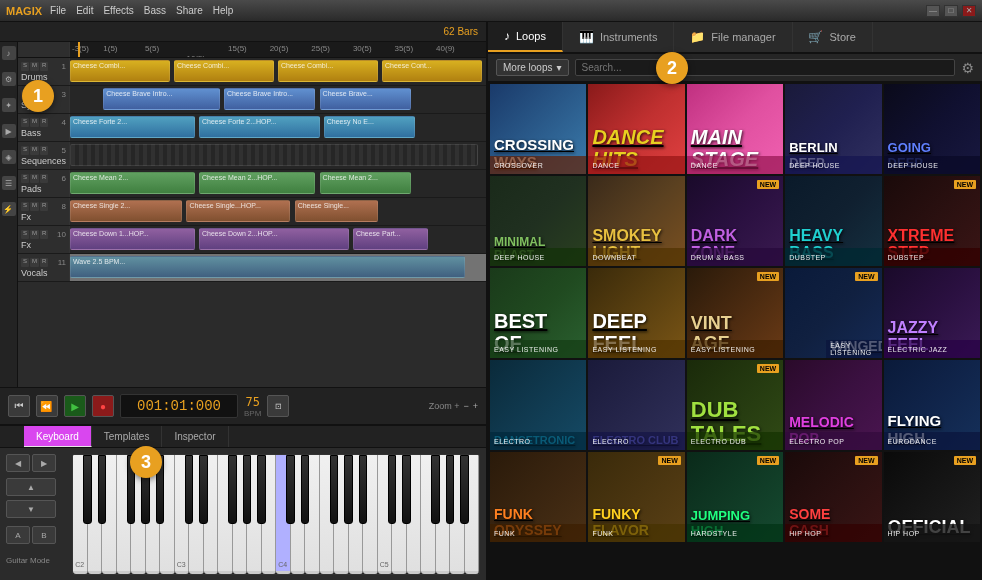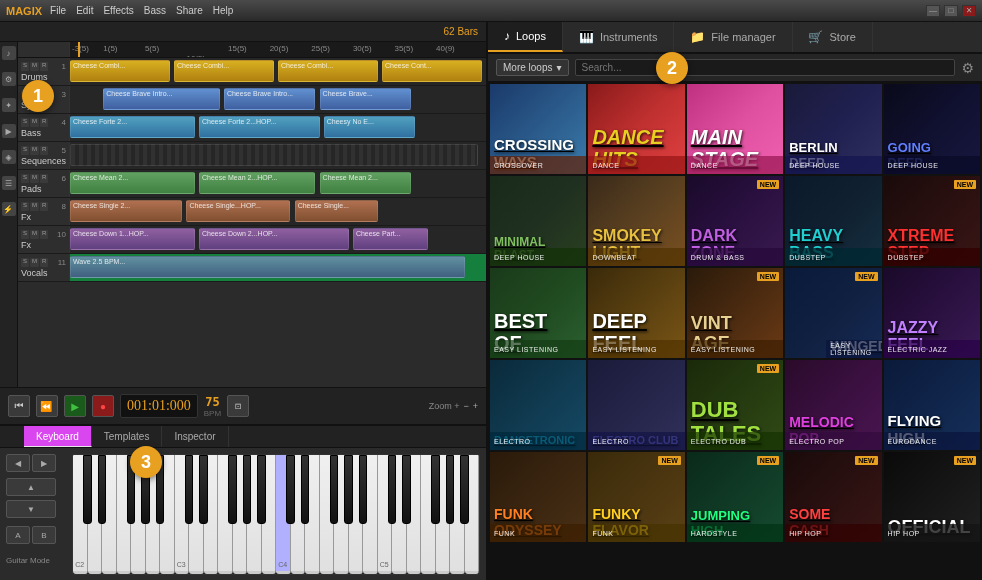--- a/index.html
+++ b/index.html
@@ -190,32 +190,32 @@
       align-items: center;
       justify-content: center;
       cursor: pointer;
       font-size: 10px;
       color: #ccc;
     }
     .transport-btn.record { background: #8b1a1a; color: #ff4444; }
     .time-display {
       background: #111;
       color: #e8a020;
-      font-family: Liberation Serif, serif;
+      font-family: Liberation Mono, monospace;
       font-size: 14px;
-      padding: 3px 6px;
+      padding: 3px 16px;
       border: 1px solid #333;
       border-radius: 2px;
     }
     .bpm-display {
       display: flex;
       flex-direction: column;
       align-items: center;
     }
-    .bpm-val { color: #e8a020; font-size: 12px; font-weight: bold; font-family: monospace; }
+    .bpm-val { color: #e8a020; font-size: 12px; font-weight: normal; font-family: monospace; }
     .bpm-lbl { color: #666; font-size: 8px; }
     .zoom-ctrl {
       margin-left: auto;
       display: flex;
       align-items: center;
       gap: 4px;
       color: #888;
       font-size: 9px;
     }
 
@@ -626,21 +626,21 @@
             </div>
             <span class="track-name">Fx</span>
           </div>
           <div class="track-clips" style="position:relative; overflow:hidden; height:28px;">
             <div class="clip" style="left:0%; width:30%; background:linear-gradient(to bottom, #9060a0, #604080); top:2px; height:22px;">Cheese Down 1...HOP...</div>
             <div class="clip" style="left:31%; width:36%; background:linear-gradient(to bottom, #9060a0, #604080); top:2px; height:22px;">Cheese Down 2...HOP...</div>
             <div class="clip" style="left:68%; width:18%; background:linear-gradient(to bottom, #9060a0, #604080); top:2px; height:22px;">Cheese Part...</div>
           </div>
         </div>
 
-        <div class="track-row" style="height:28px; background:#15803d;">
+        <div class="track-row" style="height:28px; background:#737373;">
           <div class="track-label-area">
             <div class="track-controls-row">
               <span class="track-btn">S</span>
               <span class="track-btn">M</span>
               <span class="track-btn">R</span>
               <span class="track-number">11</span>
             </div>
             <span class="track-name">Vocals</span>
           </div>
           <div class="track-clips" style="position:relative; overflow:hidden; height:28px;">

